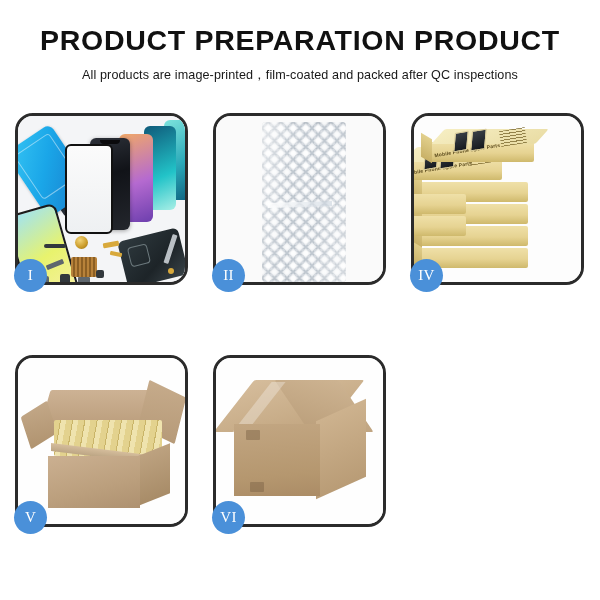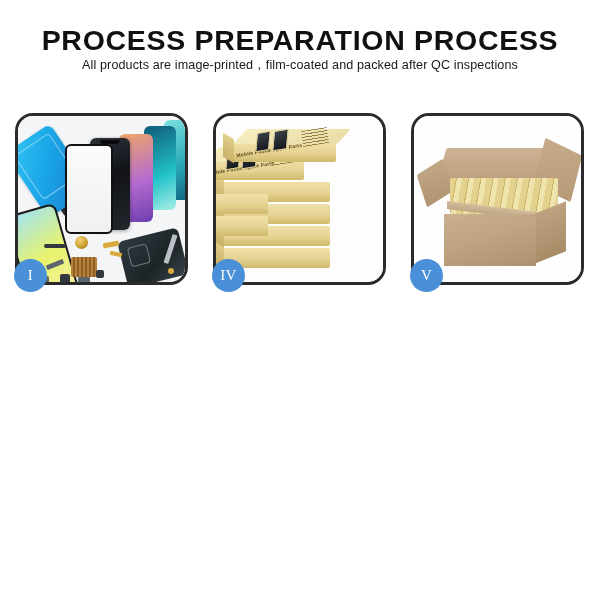--- a/index.html
+++ b/index.html
@@ -26,21 +26,21 @@
   .title {
     font-family: "Liberation Sans", sans-serif;
     font-size: 28.5px;
     font-weight: 700;
     letter-spacing: 0.7px;
     color: #111111;
     line-height: 1.05;
     white-space: nowrap;
   }
   .subtitle {
-    margin-top: 1px;
+    margin-top: 11px;
     font-family: "Liberation Sans", sans-serif;
     font-size: 12.6px;
     font-weight: 400;
     color: #181818;
     letter-spacing: 0.1px;
     white-space: nowrap;
   }
 
   
   .grid {
@@ -376,21 +376,21 @@
   .c6-tab {
     position:absolute; width:14px; height:10px;
     background: rgba(120,96,66,.45);
     border-radius:1px;
   }
 </style>
 </head>
 <body>
 
 <div class="header">
-  <div class="title">PROCESS PREPARATION PROCESS</div>
+  <div class="title">PRODUCT PREPARATION PRODUCT</div>
   <div class="subtitle">All products are image-printed，film-coated and packed after QC inspections</div>
 </div>
 
 <div class="grid">
 
   <div class="panel">
     <div class="panel-inner p1">
       <div class="ph ph-a2"></div>
       <div class="ph ph-a"></div>
       <div class="ph ph-teal2"></div>
@@ -410,20 +410,28 @@
       <div class="chip dark" style="left:42px;top:158px;width:10px;height:10px;border-radius:2px;"></div>
       <div class="chip" style="left:60px;top:161px;width:12px;height:6px;"></div>
       <div class="chip dark" style="left:78px;top:154px;width:8px;height:8px;border-radius:2px;"></div>
       <div class="chip" style="left:22px;top:160px;width:9px;height:9px;border-radius:2px;"></div>
       <div class="chip gold" style="left:150px;top:152px;width:6px;height:6px;border-radius:50%;"></div>
       <div class="chip" style="left:150px;top:118px;width:5px;height:30px;transform:rotate(18deg);background:#b9bfc4;"></div>
     </div>
     <div class="badge">I</div>
   </div>
 
+  <div class="panel">
+    <div class="panel-inner p2">
+      <div class="bubblepack"></div>
+      <div class="bubble-sheen"></div>
+      <div class="bubble-seal"></div>
+    </div>
+    <div class="badge">II</div>
+  </div>
 
 
   <div class="panel">
     <div class="panel-inner p4">
       <div class="stack">
 
         <div class="sbox" style="left:6px;top:132px;">
           <div class="face-side"></div>
         </div>
         <div class="sbox" style="left:6px;top:110px;">
@@ -472,14 +480,26 @@
       <div class="c5-flapRight"></div>
       <div class="c5-flapLeft"></div>
       <div class="c5-contents"></div>
       <div class="c5-rim"></div>
       <div class="c5-side"></div>
       <div class="c5-front"></div>
     </div>
     <div class="badge">V</div>
   </div>
 
+  <div class="panel">
+    <div class="panel-inner p6">
+      <div class="c6-top"></div>
+      <div class="c6-top2"></div>
+      <div class="c6-tape"></div>
+      <div class="c6-side"></div>
+      <div class="c6-front"></div>
+      <div class="c6-tab" style="left:30px;top:72px;"></div>
+      <div class="c6-tab" style="left:34px;top:124px;"></div>
+    </div>
+    <div class="badge">VI</div>
+  </div>
 
 </div>
 
 </body></html>

